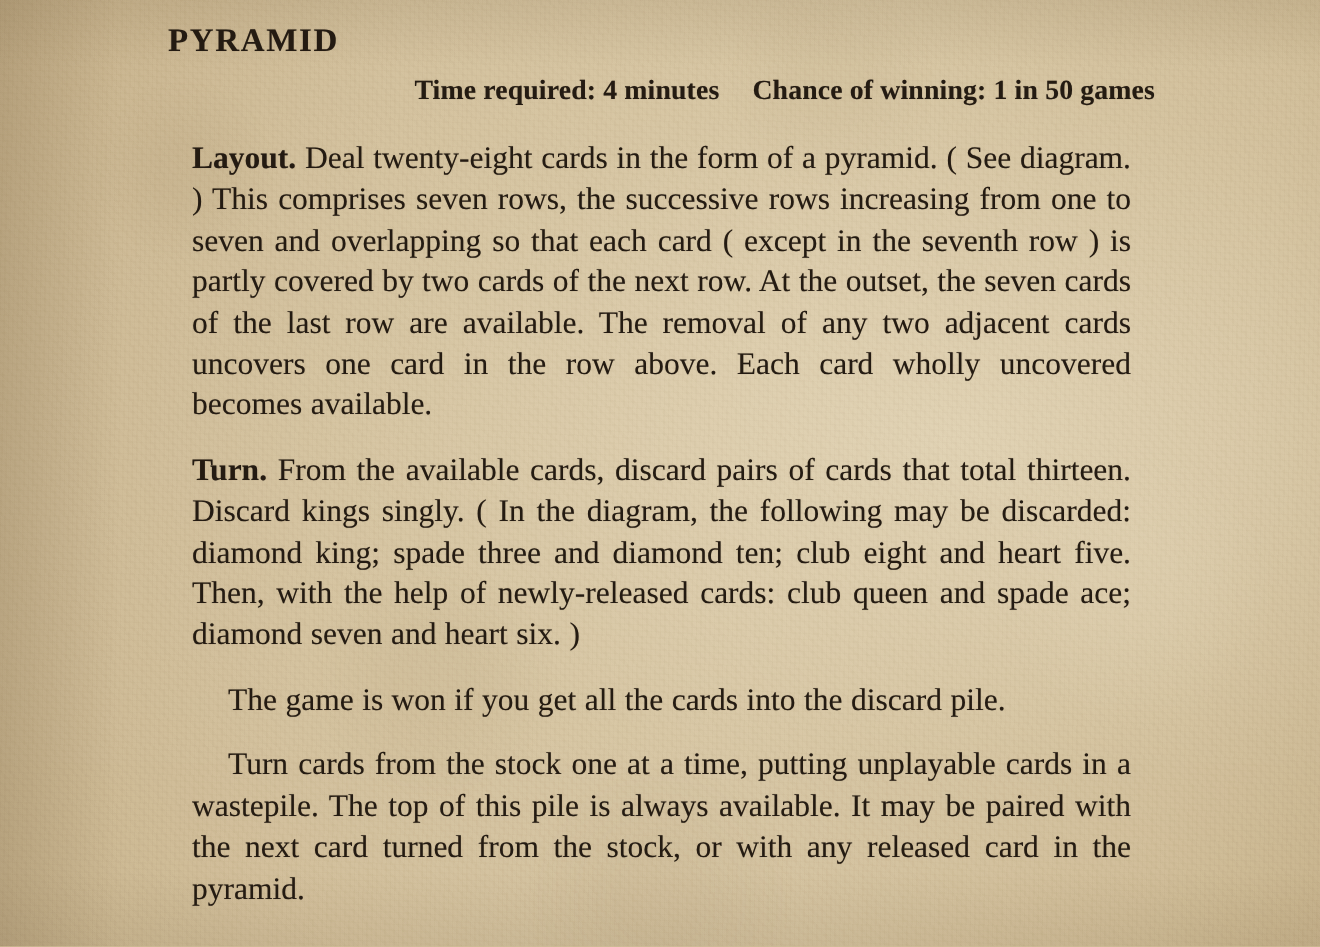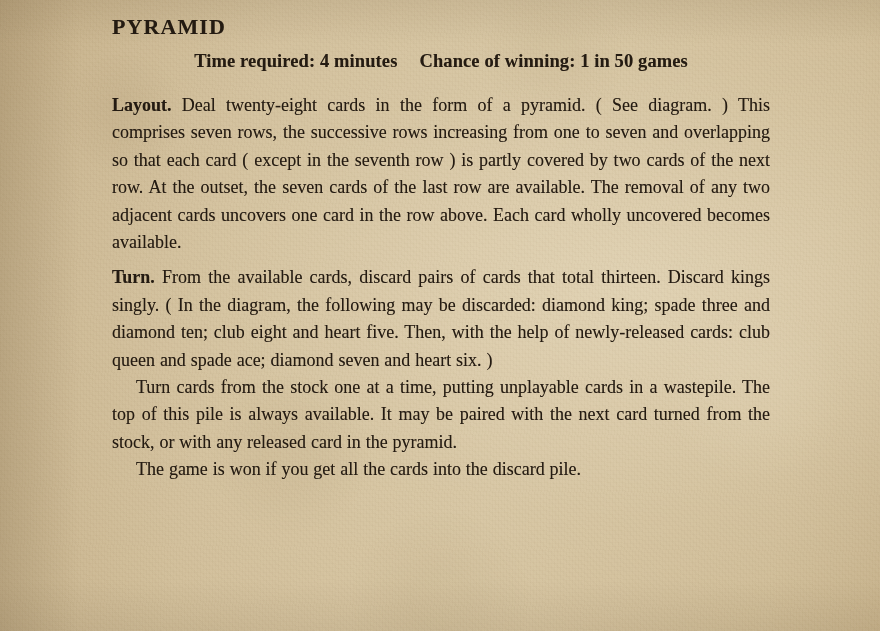--- a/index.html
+++ b/index.html
@@ -78,35 +78,35 @@
     margin: 14px 0 0 0;
     line-height: 26px;
   }
   .subtitle {
     text-align: center;
     font-size: 23px;
     margin: 6px 0 0 0;
     line-height: 28px;
   }
   .stats {
-    text-align: center;
+    text-align: right;
     font-weight: bold;
     font-size: 18.5px;
     margin: 9px 0 0 0;
     line-height: 24px;
     letter-spacing: .1px;
   }
   .stats .gap { display: inline-block; width: 22px; }
 
   p.body {
-    font-size: 18px;
+    font-size: 21px;
     line-height: 27.4px;
     text-align: justify;
     text-align-last: left;
-    margin: 0;
+    margin: 16px;
     hyphens: manual;
     word-spacing: .4px;
   }
   p.layout-para { margin-top: 19px; }
   p.play-para { margin-top: 8px; }
   p.cont-para {
     margin-top: 0;
     text-indent: 24px;
   }
   p.last-para {
@@ -139,18 +139,18 @@
     <p class="body layout-para">
       <span class="run-in">Layout.</span>
       <span>Deal twenty-eight cards in the form of a pyramid. ( See diagram. ) This comprises seven rows, the successive rows increasing from one to seven and overlapping so that each card ( except in the seventh row ) is partly covered by two cards of the next row. At the outset, the seven cards of the last row are available. The removal of any two adjacent cards uncovers one card in the row above. Each card wholly uncovered becomes available.</span>
     </p>
 
     <p class="body play-para">
       <span class="run-in">Turn.</span>
       <span>From the available cards, discard pairs of cards that total thirteen. Discard kings singly. ( In the diagram, the following may be discarded: diamond king; spade three and diamond ten; club eight and heart five. Then, with the help of newly-released cards: club queen and spade ace; diamond seven and heart six. )</span>
     </p>
 
+    <p class="body last-para">The game is won if you get all the cards into the discard pile.</p>
+
     <p class="body cont-para">Turn cards from the stock one at a time, putting unplayable cards in a wastepile. The top of this pile is always available. It may be paired with the next card turned from the stock, or with any released card in the pyramid.</p>
-
-    <p class="body last-para">The game is won if you get all the cards into the discard pile.</p>
 
   </div>
 </div>
 
 </body></html>

